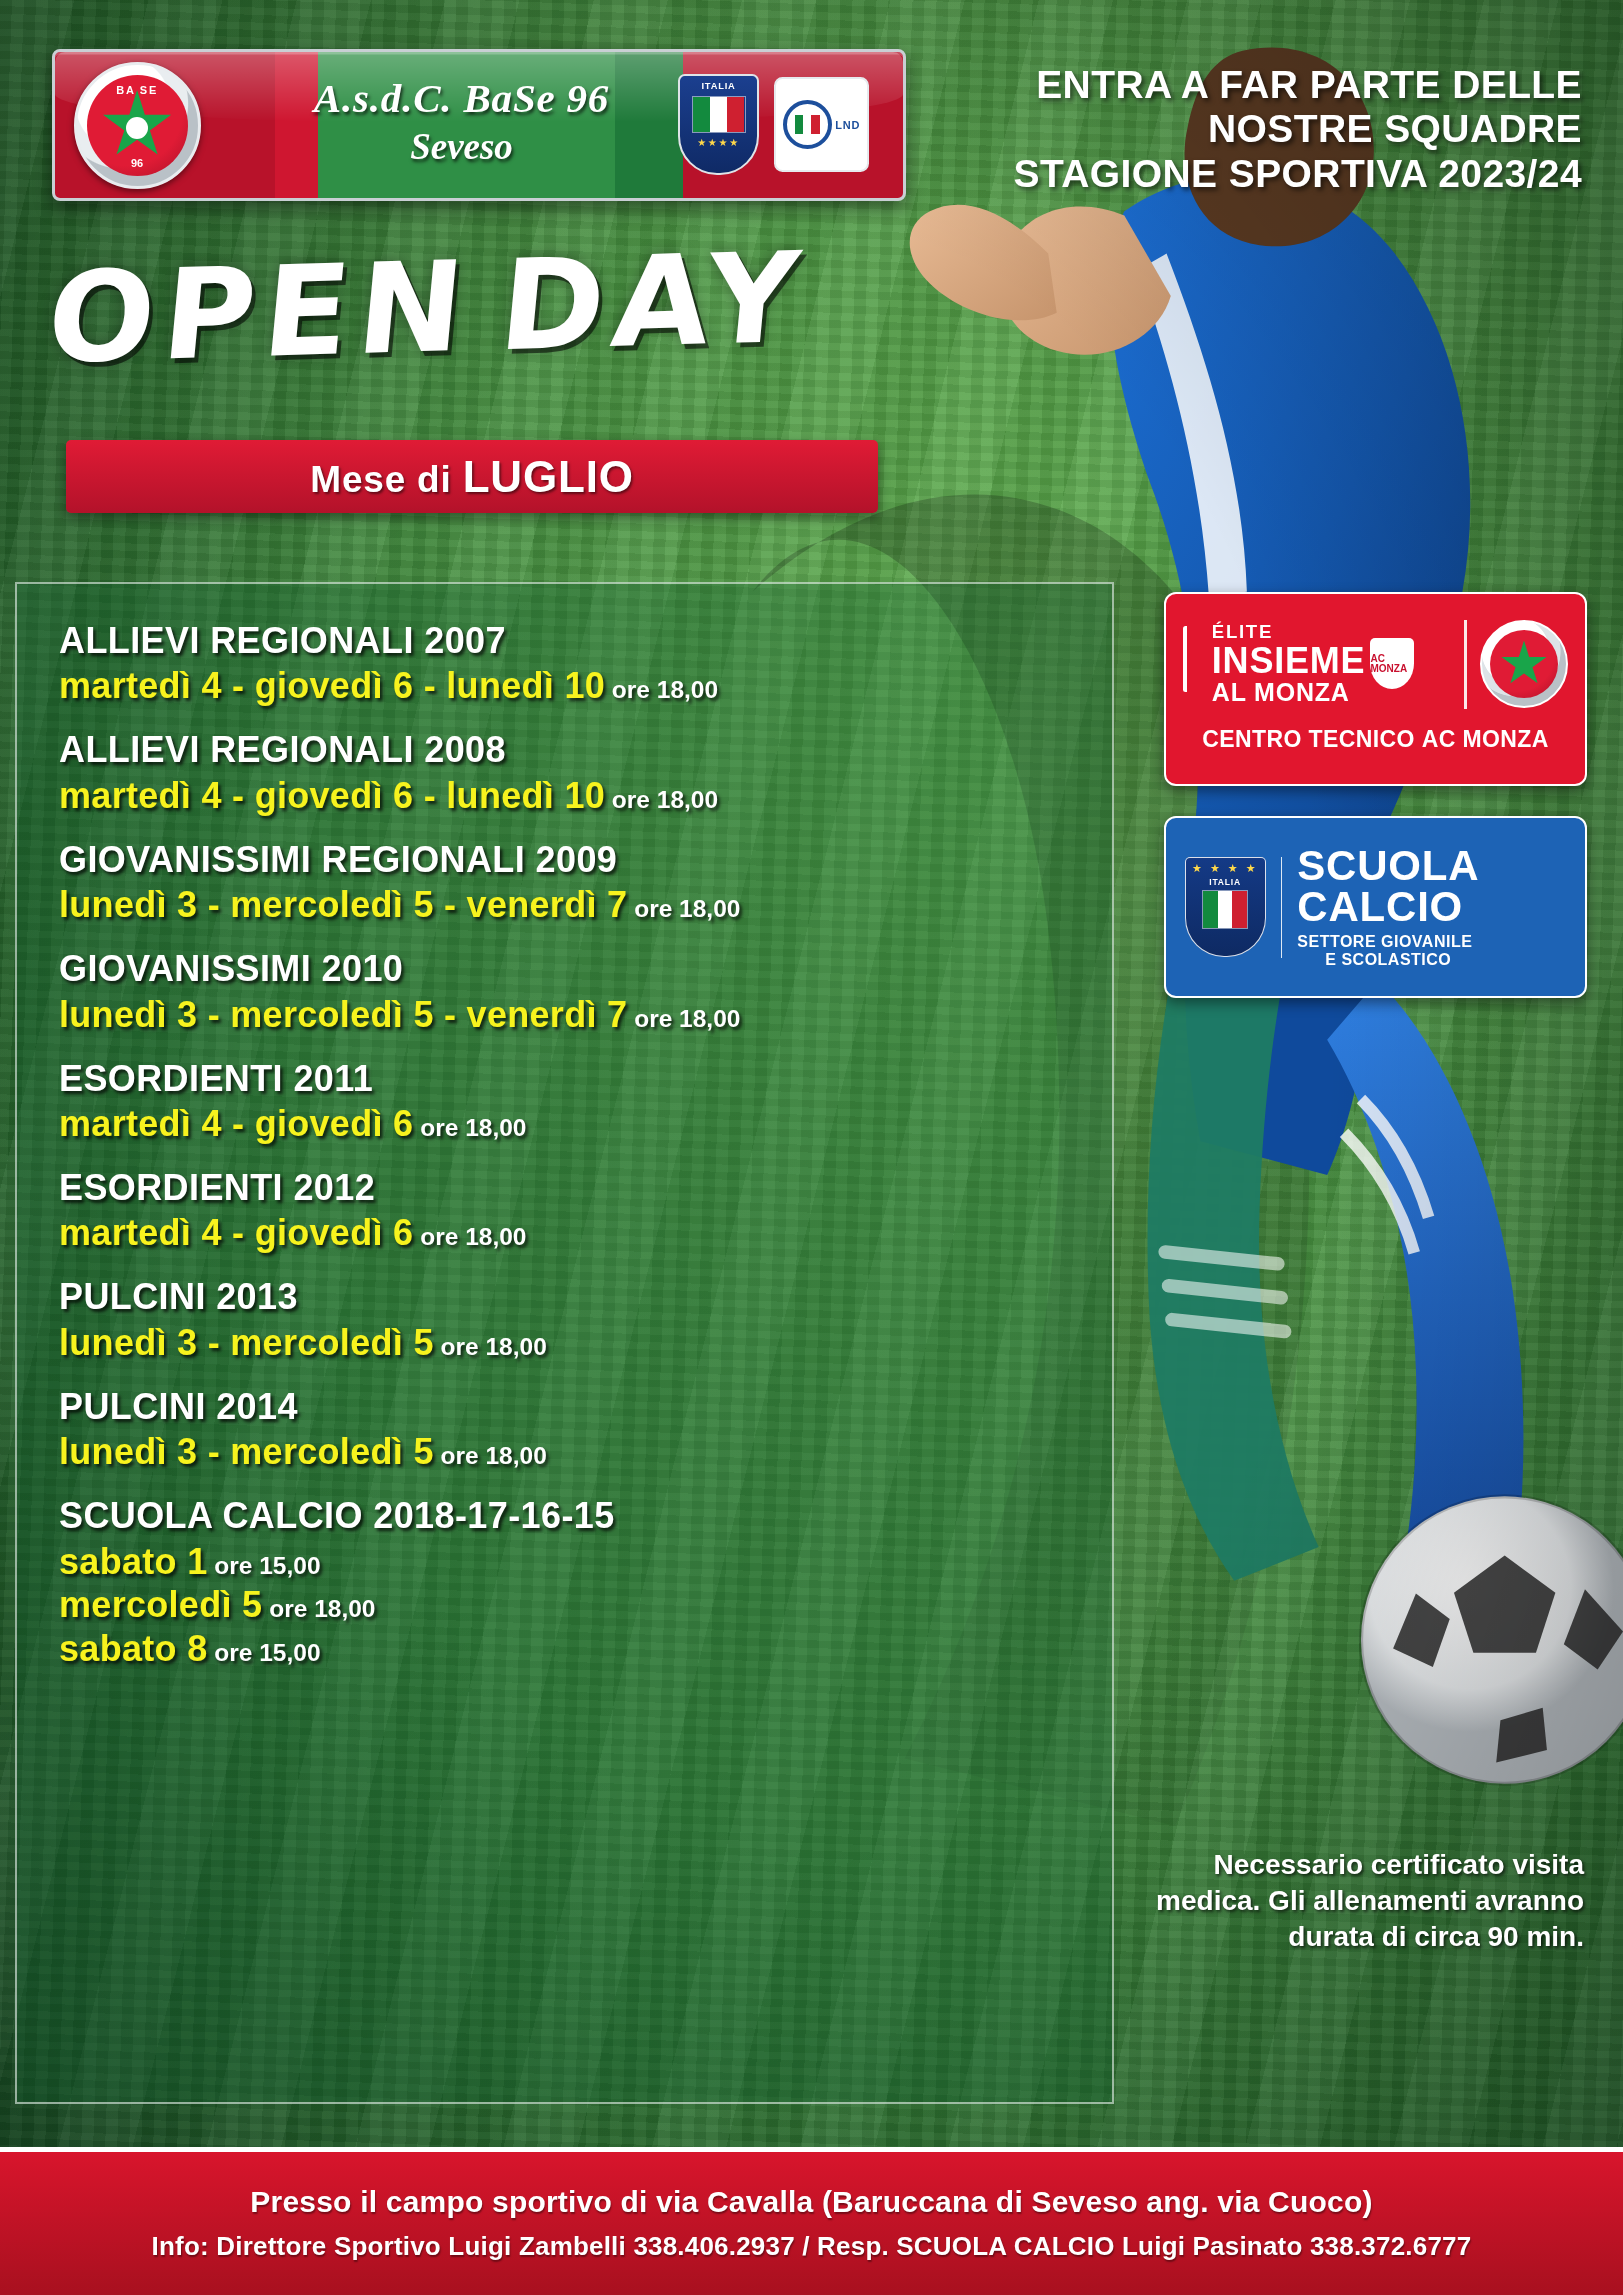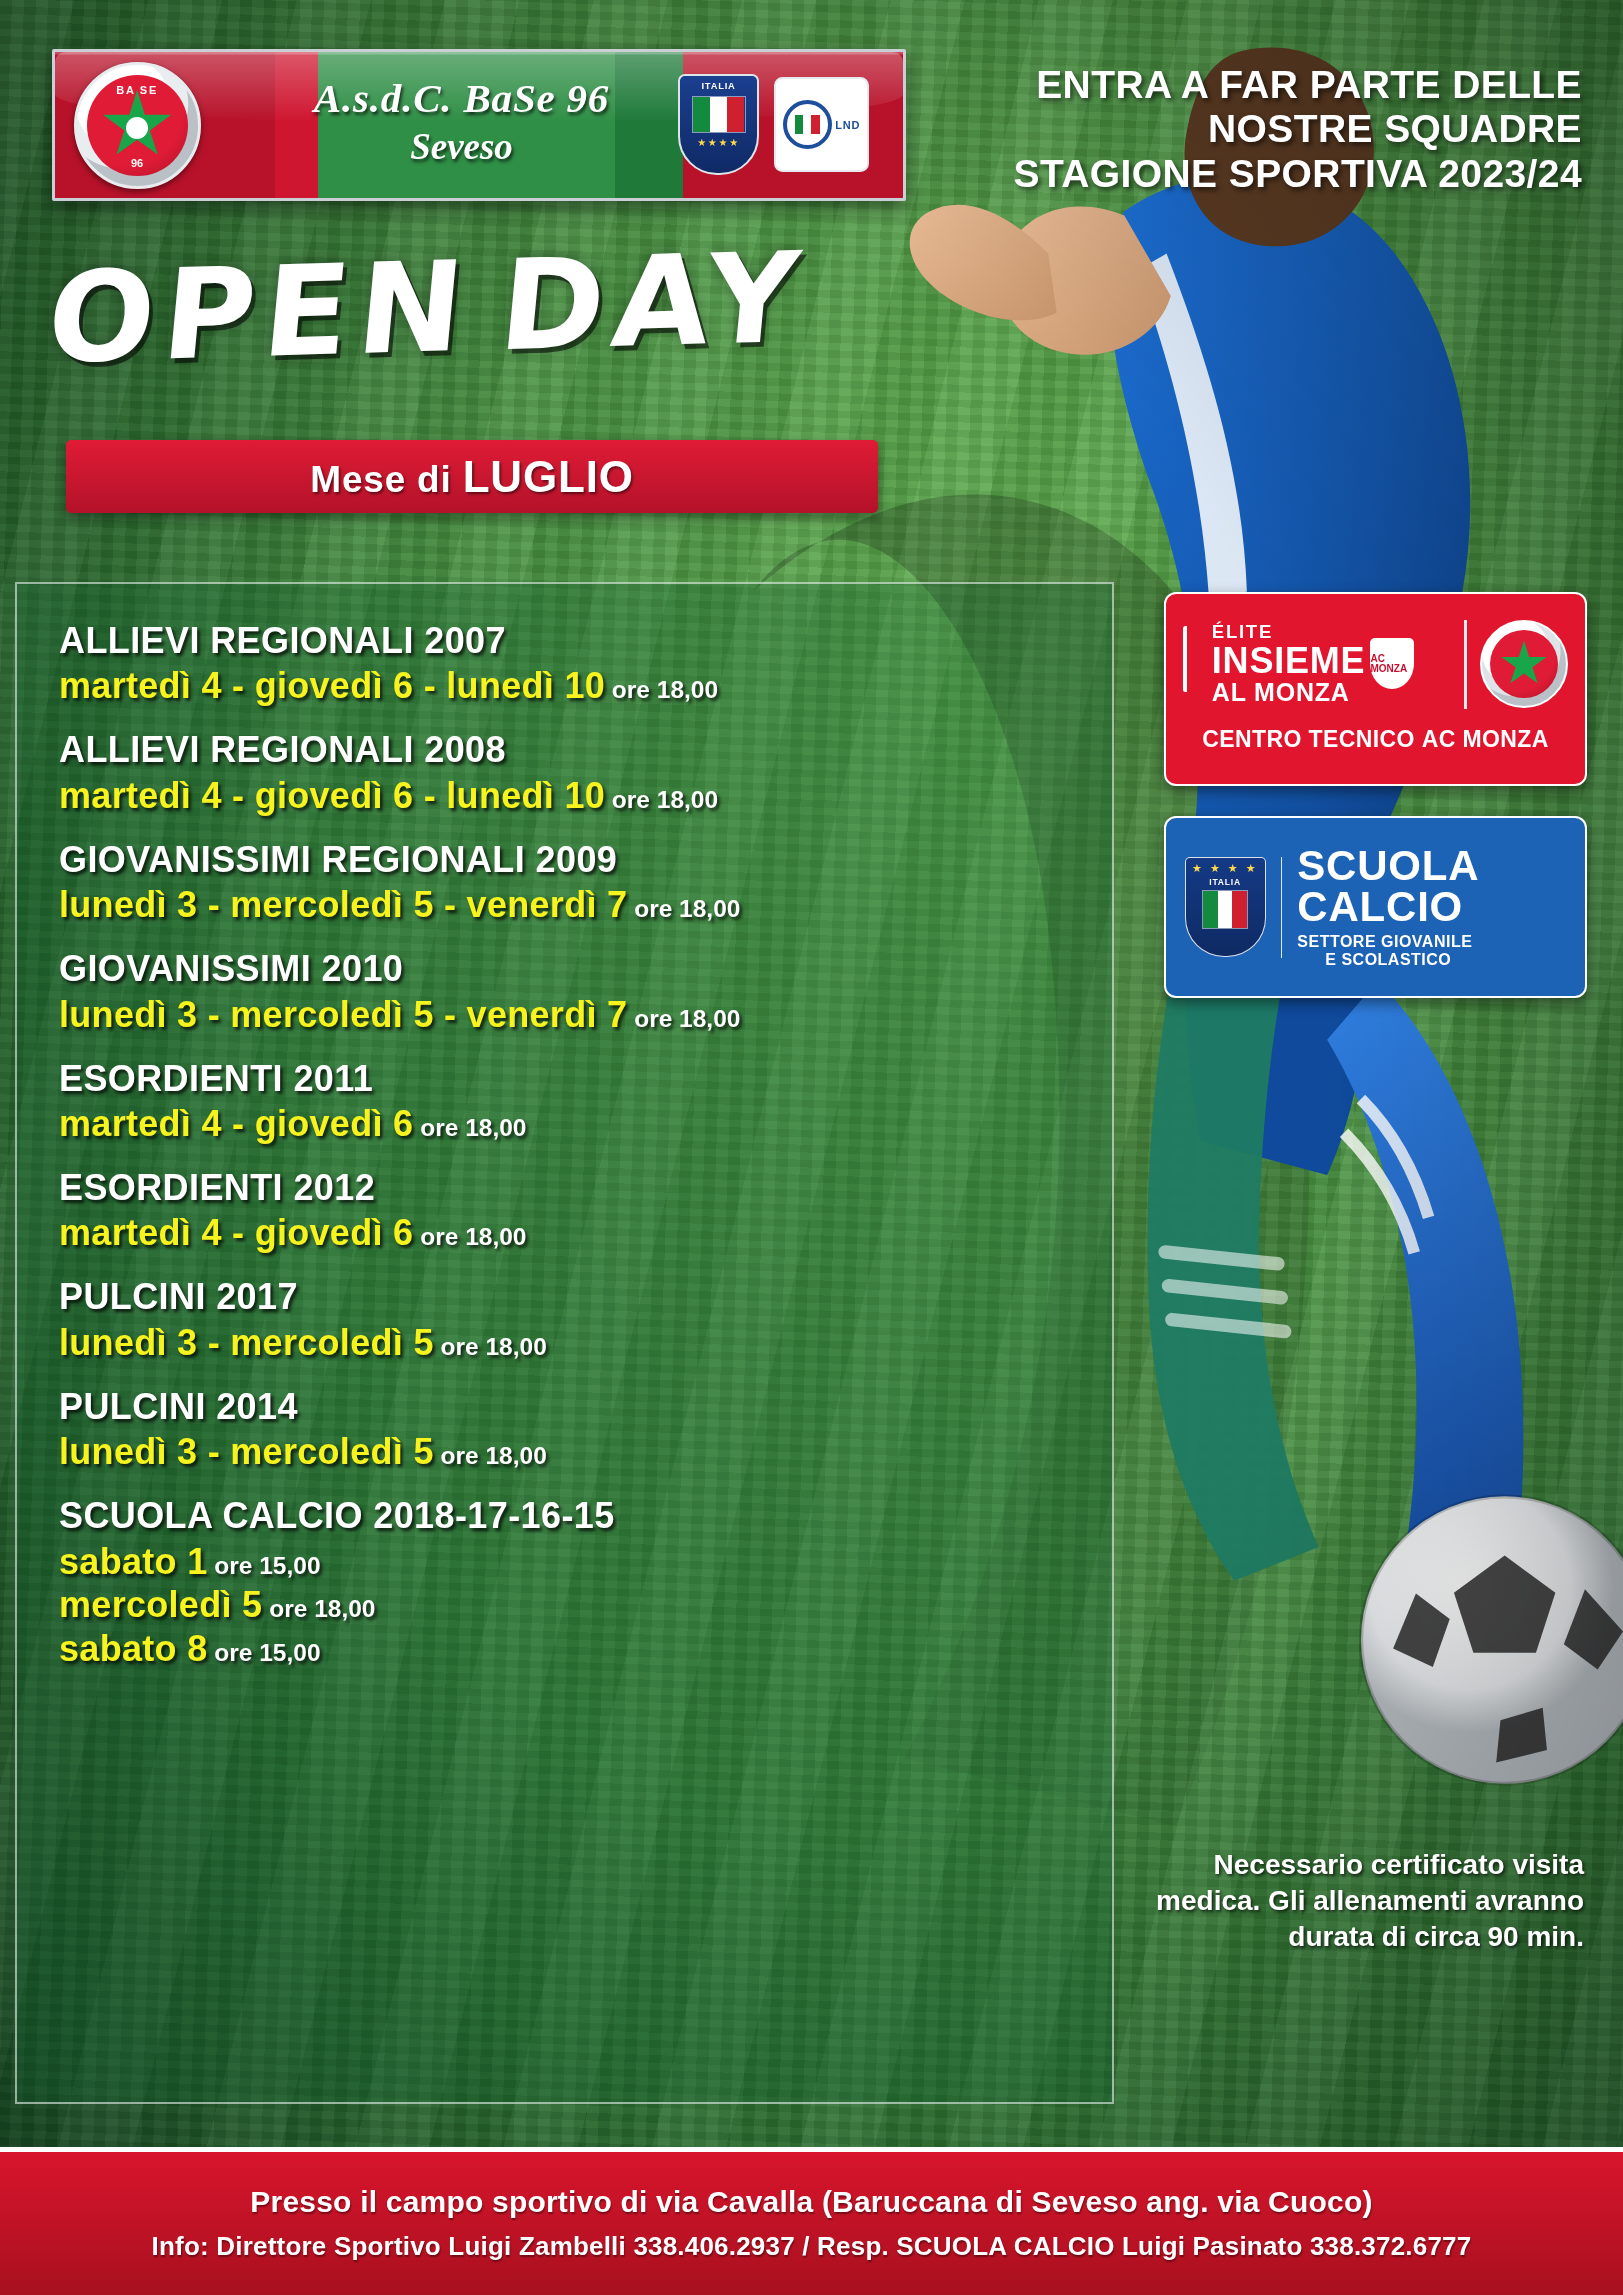--- a/index.html
+++ b/index.html
@@ -40,21 +40,21 @@
   }
 
   
   .player { position: absolute; right: 0; top: 0; width: 972px; height: 2012px; pointer-events:none; }
 
   
   .clubbar {
     position: absolute;
     left: 52px; top: 49px;
     width: 854px; height: 152px;
-    border-radius: 2px;
+    border-radius: 8px;
     border: 3.4px solid #c9cfd4;
     background:
       linear-gradient(90deg,#b8122a 0 26%, #cf1630 26% 31%, #2f8f46 31% 66%, #1f7a3a 66% 74%, #b8122a 74% 100%);
     box-shadow: 0 6.8px 18.6px rgba(0,0,0,.45), inset 0 2.5px 0 rgba(255,255,255,.25);
     display: flex; align-items: center;
   }
   .clubbar .gloss {
     position:absolute; left:0; right:0; top:0; height:48%;
     background: linear-gradient(180deg, rgba(255,255,255,.28), rgba(255,255,255,0));
     border-radius: 10px 10px 40% 40%;
@@ -422,21 +422,21 @@
       <div class="cat">ESORDIENTI 2011</div>
       <div class="dates"><span>martedì 4 - giovedì 6</span><span class="hour">ore 18,00</span></div>
     </div>
 
     <div class="grp">
       <div class="cat">ESORDIENTI 2012</div>
       <div class="dates"><span>martedì 4 - giovedì 6</span><span class="hour">ore 18,00</span></div>
     </div>
 
     <div class="grp">
-      <div class="cat">PULCINI 2017</div>
+      <div class="cat">PULCINI 2013</div>
       <div class="dates"><span>lunedì 3 - mercoledì 5</span><span class="hour">ore 18,00</span></div>
     </div>
 
     <div class="grp">
       <div class="cat">PULCINI 2014</div>
       <div class="dates"><span>lunedì 3 - mercoledì 5</span><span class="hour">ore 18,00</span></div>
     </div>
 
     <div class="grp">
       <div class="cat">SCUOLA CALCIO 2018-17-16-15</div>

